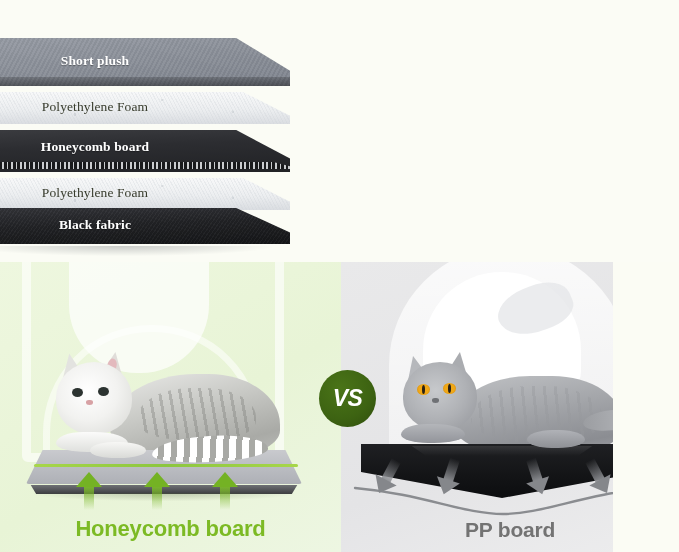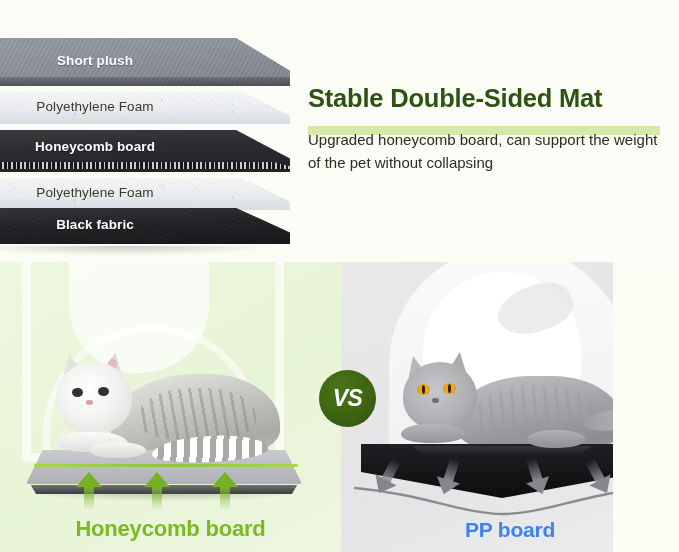--- a/index.html
+++ b/index.html
@@ -22,20 +22,21 @@
   }
 
   
   .top-section {
     position: absolute;
     left: 0; top: 0;
     width: 679px;
     height: 262px;
     background: #fbfcf5;
     overflow: hidden;
+    font-family: Liberation Serif, serif;
   }
 
   
   .stack {
     position: absolute;
     left: -46px;
     top: 30px;
     width: 340px;
     height: 215px;
   }
@@ -490,21 +491,21 @@
   }
   .caption-good {
     left: 0; width: 341px;
     font-size: 22px;
     color: #7cba24;
     letter-spacing: -.2px;
   }
   .caption-bad {
     left: 341px; width: 338px;
     font-size: 21px;
-    color: #3b82f6;
+    color: #737373;
     letter-spacing: -.2px;
   }
 </style>
 </head>
 <body>
 
 <div id="page">
 
   <div class="top-section">
 
@@ -533,25 +534,20 @@
       </div>
 
       <div class="layer lyr-black">
         <div class="slab"></div>
         <div class="layer-label lbl-light">Black fabric</div>
       </div>
 
       <div class="stack-shadow" style="top:216px;"></div>
     </div>
 
-    <div class="copy">
-      <div class="headline-underline"></div>
-      <div class="headline">Stable Double-Sided Mat</div>
-      <div class="subcopy">Upgraded honeycomb board, can support the weight of the pet without collapsing</div>
-    </div>
   </div>
 
   <div class="bottom-section">
 
     <div class="panel panel-good">
 
       <div class="carrier-good"></div>
 
       <div class="cat cat-silver">
         <div class="cs-tail"></div>

